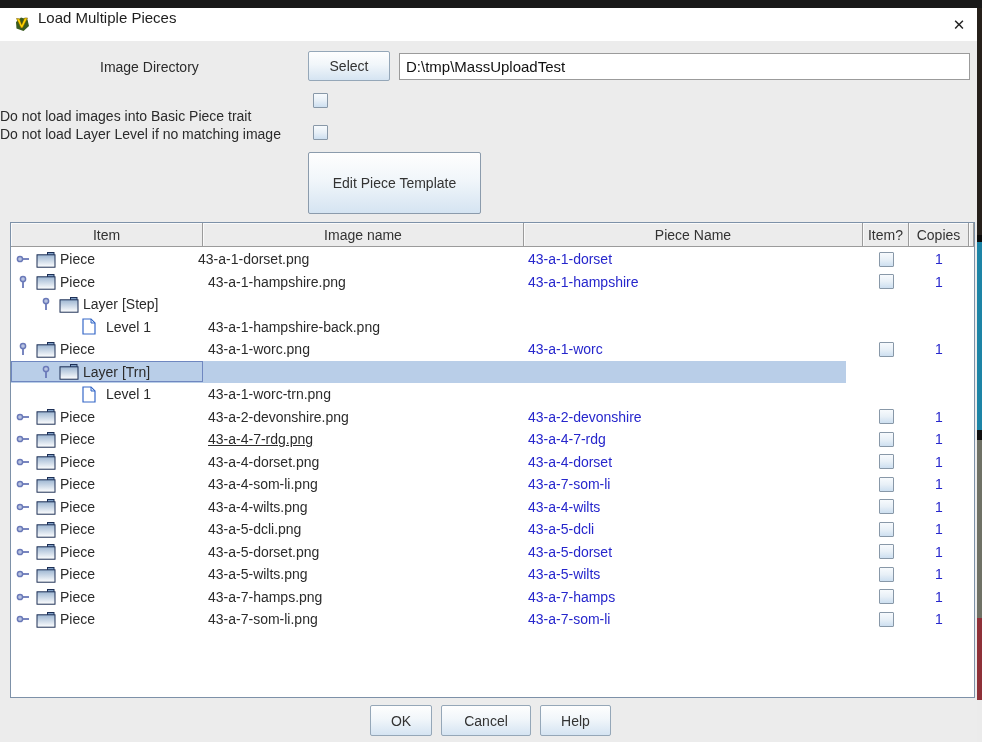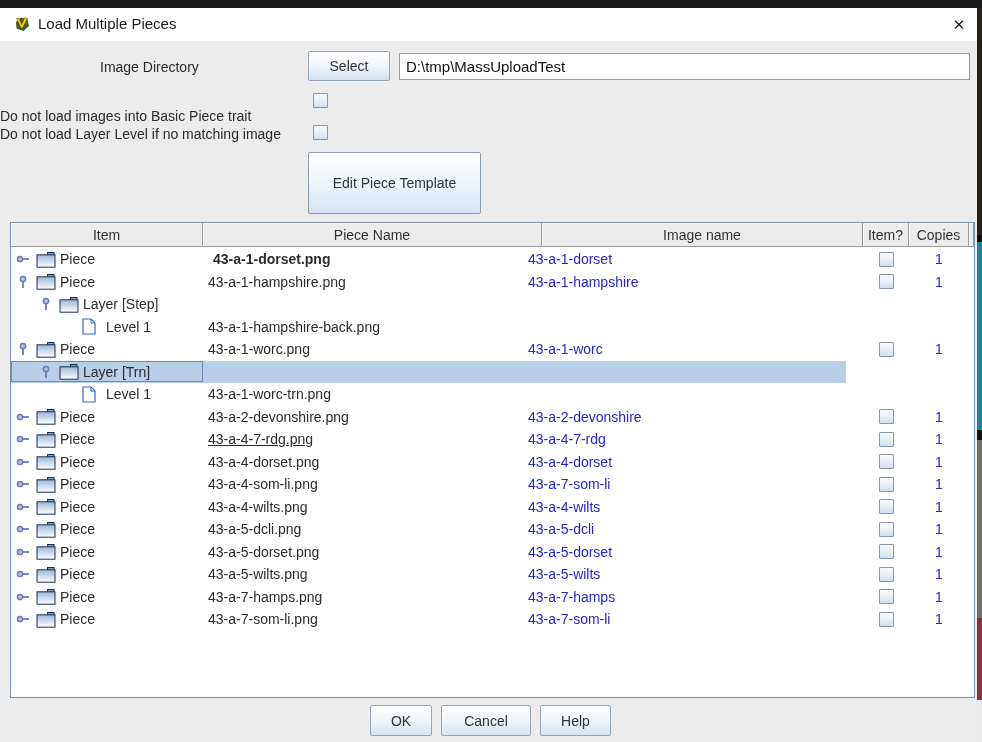--- a/index.html
+++ b/index.html
@@ -4,21 +4,21 @@
 <style>
   html,body{margin:0;padding:0;}
   .screen{position:relative;width:982px;height:742px;background:#ececec;overflow:hidden;
           font-family:"Liberation Sans",sans-serif;color:#2b2b2b;}
   .abs{position:absolute;}
   
   .top-strip{left:0;top:0;width:982px;height:8px;background:#191919;}
   .rs{left:977px;width:5px;}
   
   .titlebar{left:0;top:8px;width:977px;height:33px;background:#ffffff;}
-  .title-text{position:absolute;left:38px;top:7px;font-size:15px;color:#1d1d1d;}
+  .title-text{position:absolute;left:38px;top:1px;font-size:15px;color:#1d1d1d;}
   .app-icon{position:absolute;left:13px;top:7px;}
   .close-btn{position:absolute;left:944px;top:4px;width:30px;height:25px;text-align:center;
              line-height:25px;font-size:15px;color:#222;cursor:pointer;}
   
   .form-label{font-size:14px;color:#2b2b2b;text-align:left;}
   .btn{box-sizing:border-box;border:1px solid #95a7b8;border-radius:2px;
        background:linear-gradient(180deg,#fefefe 0%,#f1f6fa 45%,#d5e4f2 100%);
        font-size:14px;color:#333;display:flex;align-items:center;justify-content:center;cursor:pointer;}
   .textfield{box-sizing:border-box;border:1px solid #9b9b9b;background:#fff;font-size:15px;
              color:#111;padding:0 6px;font-family:"Liberation Sans",sans-serif;}
@@ -81,22 +81,22 @@
   <div class="abs form-label" style="left:0px;top:126px;width:305px;">Do not load Layer Level if no matching image</div>
   <div class="abs checkbox" style="left:313px;top:125px;"></div>
 
   <div class="abs btn" style="left:308px;top:152px;width:173px;height:62px;border-color:#8b9bac;">
     <span>Edit Piece Template</span>
   </div>
 
   <div class="abs table">
     <div class="thead">
         <div class="th" style="width: 192px;">Item</div>
+        <div class="th" style="width: 321px;">Image name</div>
         <div class="th" style="width: 339px;">Piece Name</div>
-        <div class="th" style="width: 321px;">Image name</div>
         <div class="th" style="width: 46px;">Item?</div>
         <div class="th" style="width: 60px;">Copies</div>
         <div class="th" style="flex: 1 1 0%;"></div>
       </div>
     <div class="tbody">
         <div class="trow">
           <span class="tree-icon" style="left: 4px; top: 3px;"><svg width="16" height="16" viewBox="0 0 16 16">
               <circle cx="5" cy="8" r="2.6" fill="#b9c4e2" stroke="#6a79b8" stroke-width="1.5"></circle>
               <line x1="8" y1="8" x2="14" y2="8" stroke="#6a79b8" stroke-width="1.8"></line>
             </svg></span>
@@ -104,21 +104,21 @@
               <defs>
                 <linearGradient id="fg" x1="0" y1="0" x2="0" y2="1">
                   <stop offset="0" stop-color="#9db6d2"></stop>
                   <stop offset="1" stop-color="#ffffff"></stop>
                 </linearGradient>
               </defs>
               <rect x="11.5" y="0.5" width="6.5" height="4" fill="#7f9fc6" stroke="#1d2f55"></rect>
               <rect x="1" y="2.8" width="18" height="12.4" fill="url(#fg)" stroke="#1d2f55"></rect>
             </svg></span>
           <span class="cell-text" style="left: 49px;">Piece</span>
-          <span class="cell-text" style="left: 202px; font-weight: bold;">43-a-1-dorset.png</span>
+          <span class="cell-text" style="left: 187px;">43-a-1-dorset.png</span>
           <span class="cell-text blue" style="left: 517px;">43-a-1-dorset</span>
           <div class="checkbox" style="position: absolute; left: 867.5px; top: 3.5px;"></div>
           <span class="cell-text blue" style="left: 898px; width: 60px; text-align: center;">1</span>
         </div>
         <div class="trow">
           <span class="tree-icon" style="left: 4px; top: 3px;"><svg width="16" height="16" viewBox="0 0 16 16">
               <circle cx="8" cy="5" r="2.6" fill="#b9c4e2" stroke="#6a79b8" stroke-width="1.5"></circle>
               <line x1="8" y1="8" x2="8" y2="14" stroke="#6a79b8" stroke-width="1.8"></line>
             </svg></span>
           <span class="tree-icon" style="left: 25px; top: 3.5px;"><svg width="20" height="16" viewBox="0 0 20 16">

